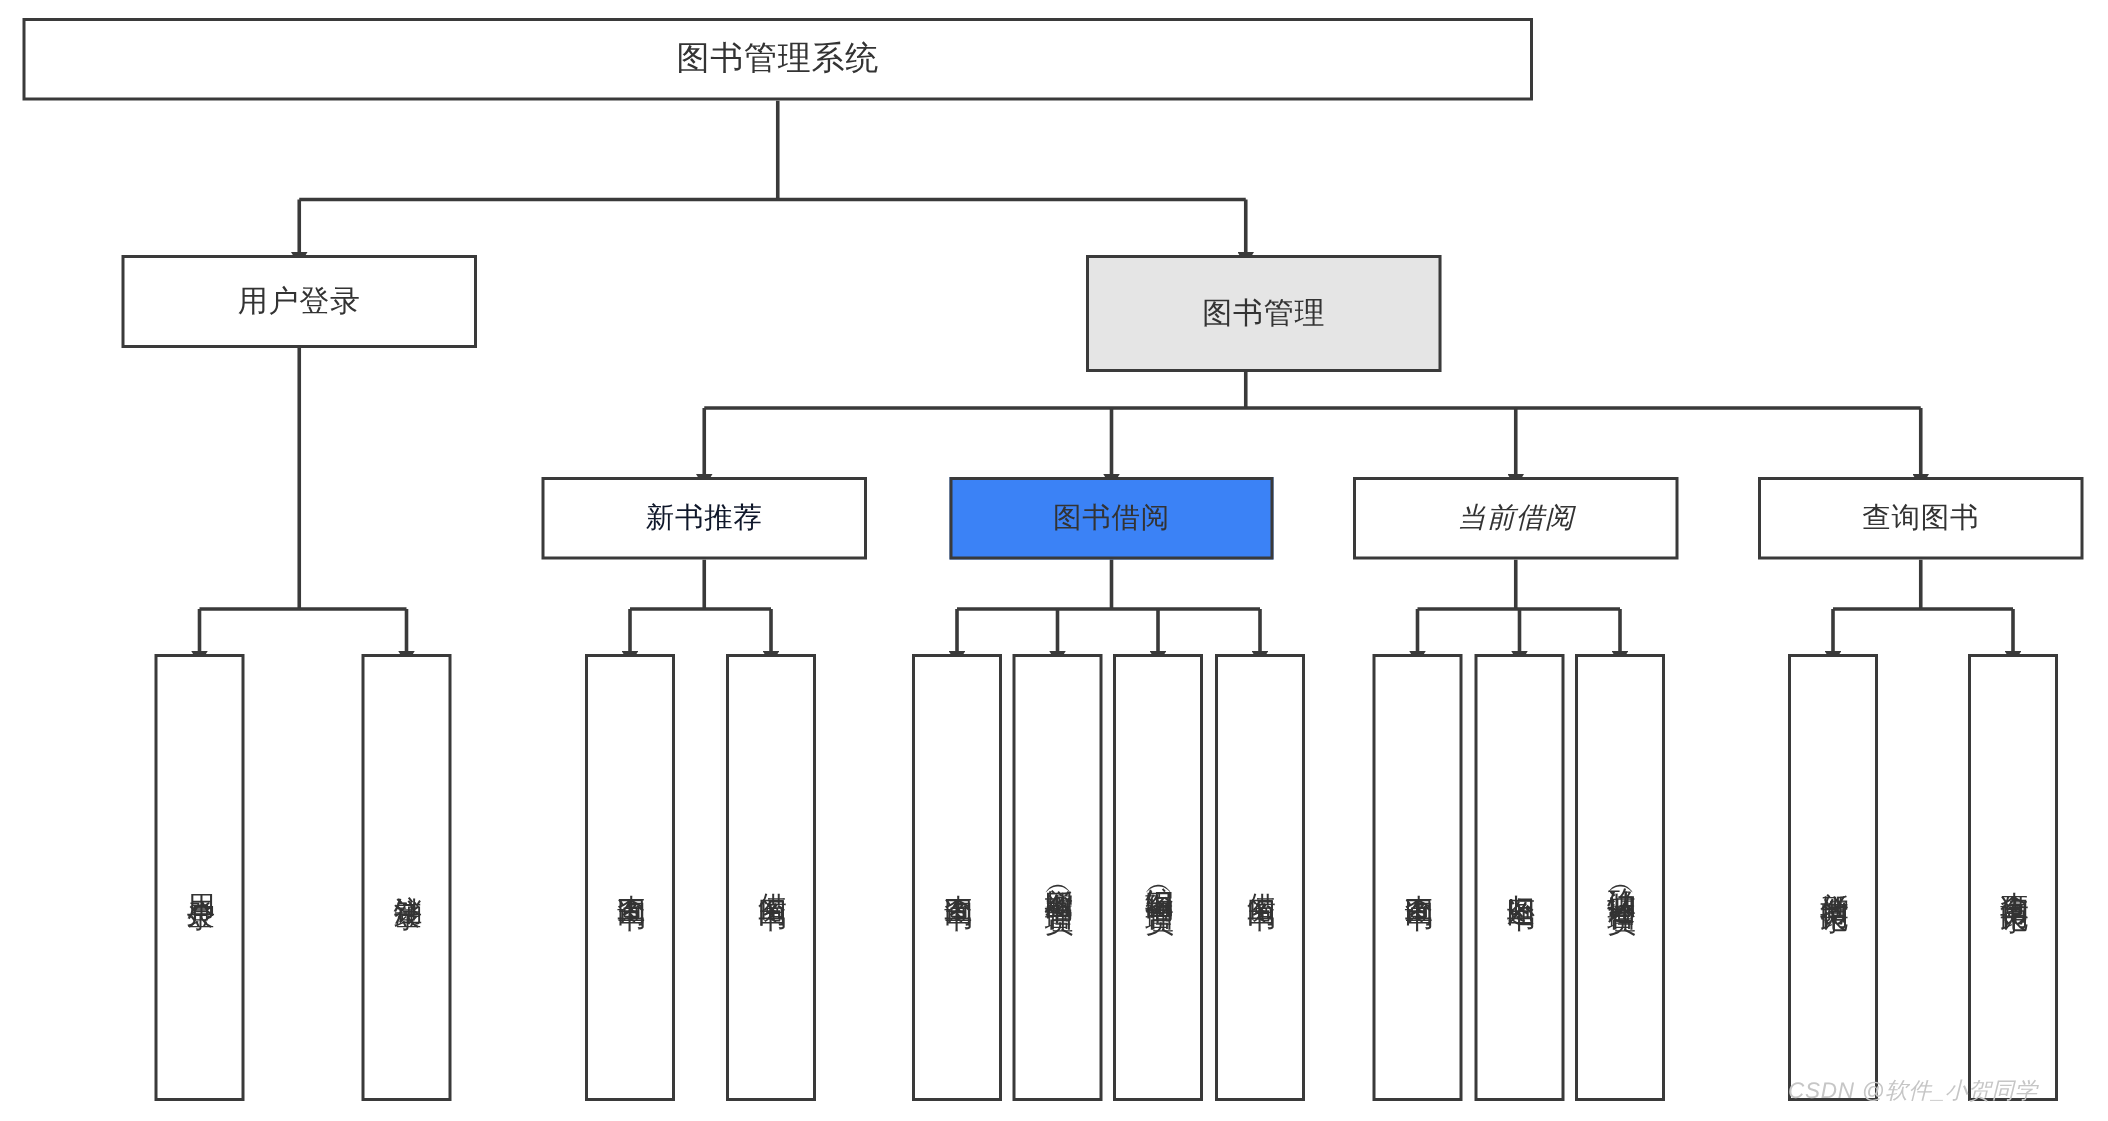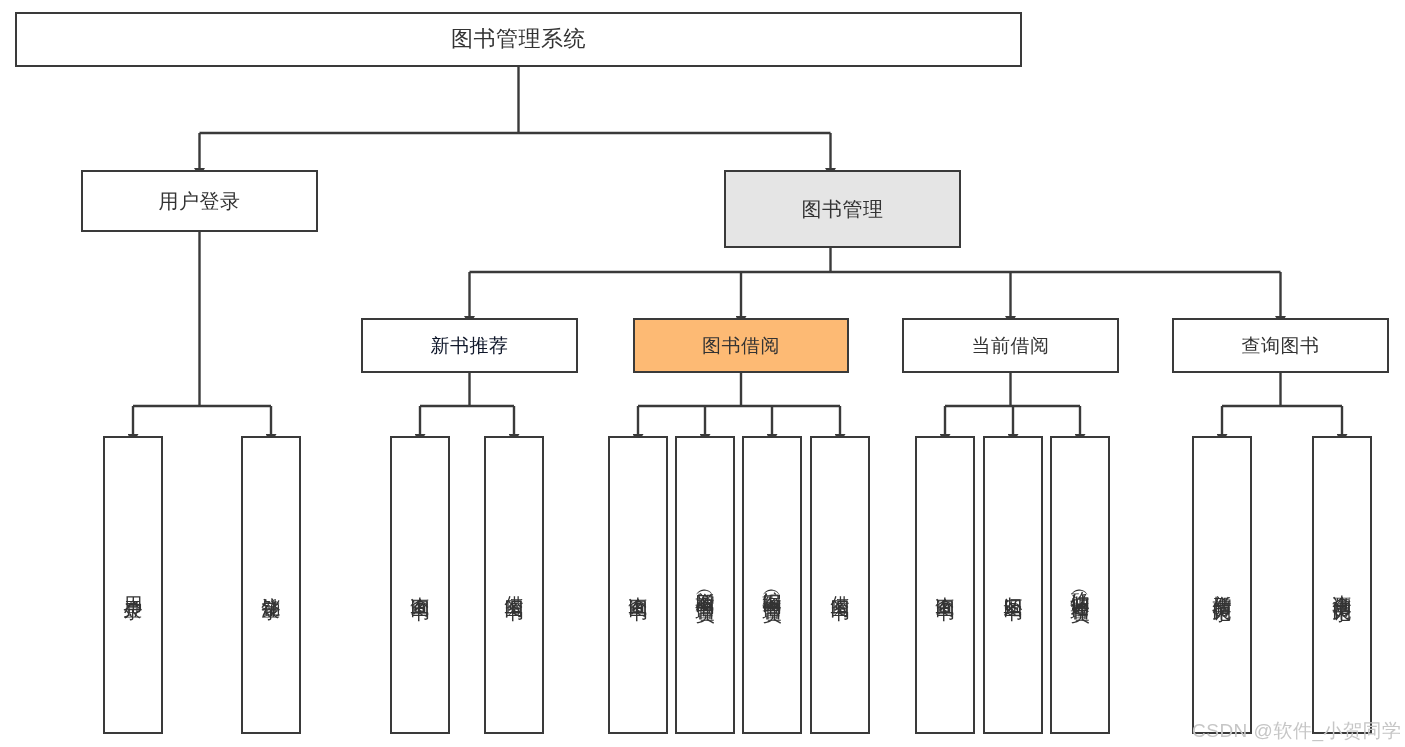--- a/index.html
+++ b/index.html
@@ -62,24 +62,25 @@
   }
   .node-box.level3 .node-label {
     font-size: 19px;
   }
   .node-box.leaf .node-label {
     font-size: 19px;
   }
   .watermark {
     position: absolute;
     color: #c6c6c6;
-    font-size: 19px;
+    font-size: 15px;
     white-space: nowrap;
     user-select: none;
     letter-spacing: 0.5px;
+    font-style: italic;
   }
 </style>
 </head>
 <body>
 
 <div id="diagram-root">
 
   <svg id="diagram-canvas" xmlns="http://www.w3.org/2000/svg">
     <defs>
       <marker id="arrowhead" markerWidth="9" markerHeight="11" refX="1" refY="5.5" orient="auto" markerUnits="userSpaceOnUse">
@@ -129,24 +130,24 @@
       </div>
       <div class="node-box level2 horizontal" style="left: 81px; top: 170px; width: 237px; height: 62px; border-color: rgb(58, 58, 58); background: rgb(255, 255, 255);">
         <span class="node-label" style="color: rgb(51, 51, 51);">用户登录</span>
       </div>
       <div class="node-box level2 horizontal" style="left: 712px; top: 170px; width: 237px; height: 78px; border-color: rgb(58, 58, 58); background: #e5e5e5; margin-left: 12px;">
         <span class="node-label" style="color: rgb(51, 51, 51);">图书管理</span>
       </div>
       <div class="node-box level3 horizontal" style="left: 361px; top: 318px; width: 217px; height: 55px; border-color: rgb(58, 58, 58); background: rgb(255, 255, 255);">
         <span class="node-label" style="color: #0f172a;">新书推荐</span>
       </div>
-      <div class="node-box level3 horizontal" style="left: 633px; top: 318px; width: 216px; height: 55px; border-color: rgb(58, 58, 58); background: #fdba74;">
+      <div class="node-box level3 horizontal" style="left: 633px; top: 318px; width: 216px; height: 55px; border-color: rgb(58, 58, 58); background: #3b82f6;">
         <span class="node-label" style="color: rgb(51, 51, 51);">图书借阅</span>
       </div>
-      <div class="node-box level3 horizontal" style="left: 902px; top: 318px; width: 217px; height: 55px; border-color: rgb(58, 58, 58); background: rgb(255, 255, 255);">
+      <div class="node-box level3 horizontal" style="left: 902px; top: 318px; width: 217px; height: 55px; border-color: rgb(58, 58, 58); background: rgb(255, 255, 255); font-style: italic;">
         <span class="node-label" style="color: rgb(51, 51, 51);">当前借阅</span>
       </div>
       <div class="node-box level3 horizontal" style="left: 1172px; top: 318px; width: 217px; height: 55px; border-color: rgb(58, 58, 58); background: rgb(255, 255, 255);">
         <span class="node-label" style="color: rgb(51, 51, 51);">查询图书</span>
       </div>
       <div class="node-box leaf vertical" style="left: 103px; top: 436px; width: 60px; height: 298px; border-color: rgb(58, 58, 58); background: rgb(255, 255, 255);">
         <span class="node-label" style="color: rgb(51, 51, 51);">用户登录</span>
       </div>
       <div class="node-box leaf vertical" style="left: 241px; top: 436px; width: 60px; height: 298px; border-color: rgb(58, 58, 58); background: rgb(255, 255, 255);">
         <span class="node-label" style="color: rgb(51, 51, 51);">注销登录</span>

